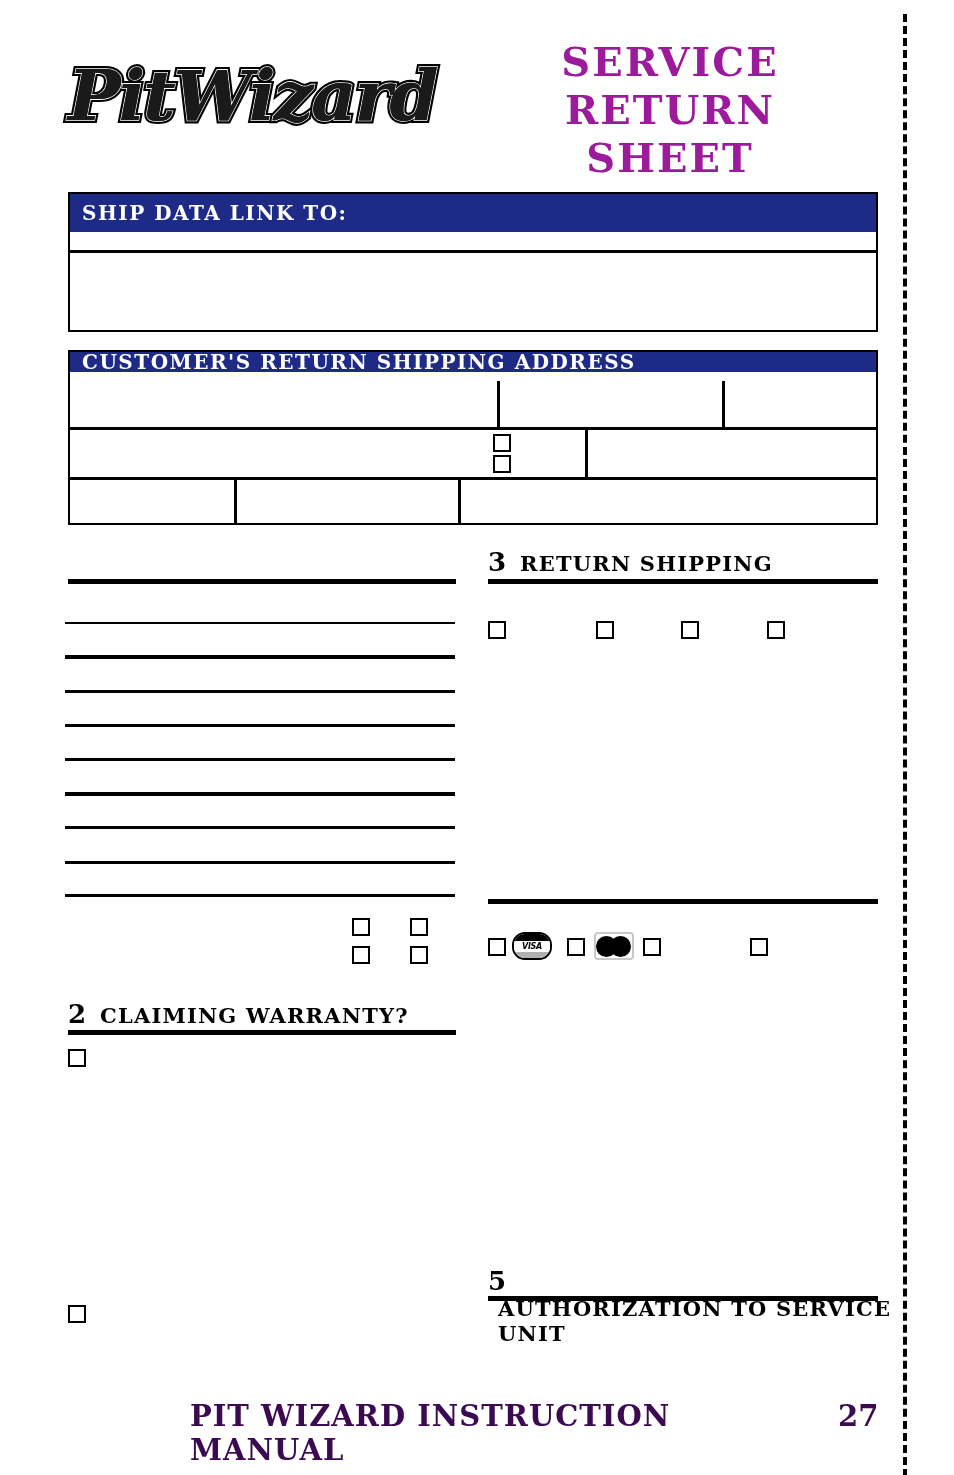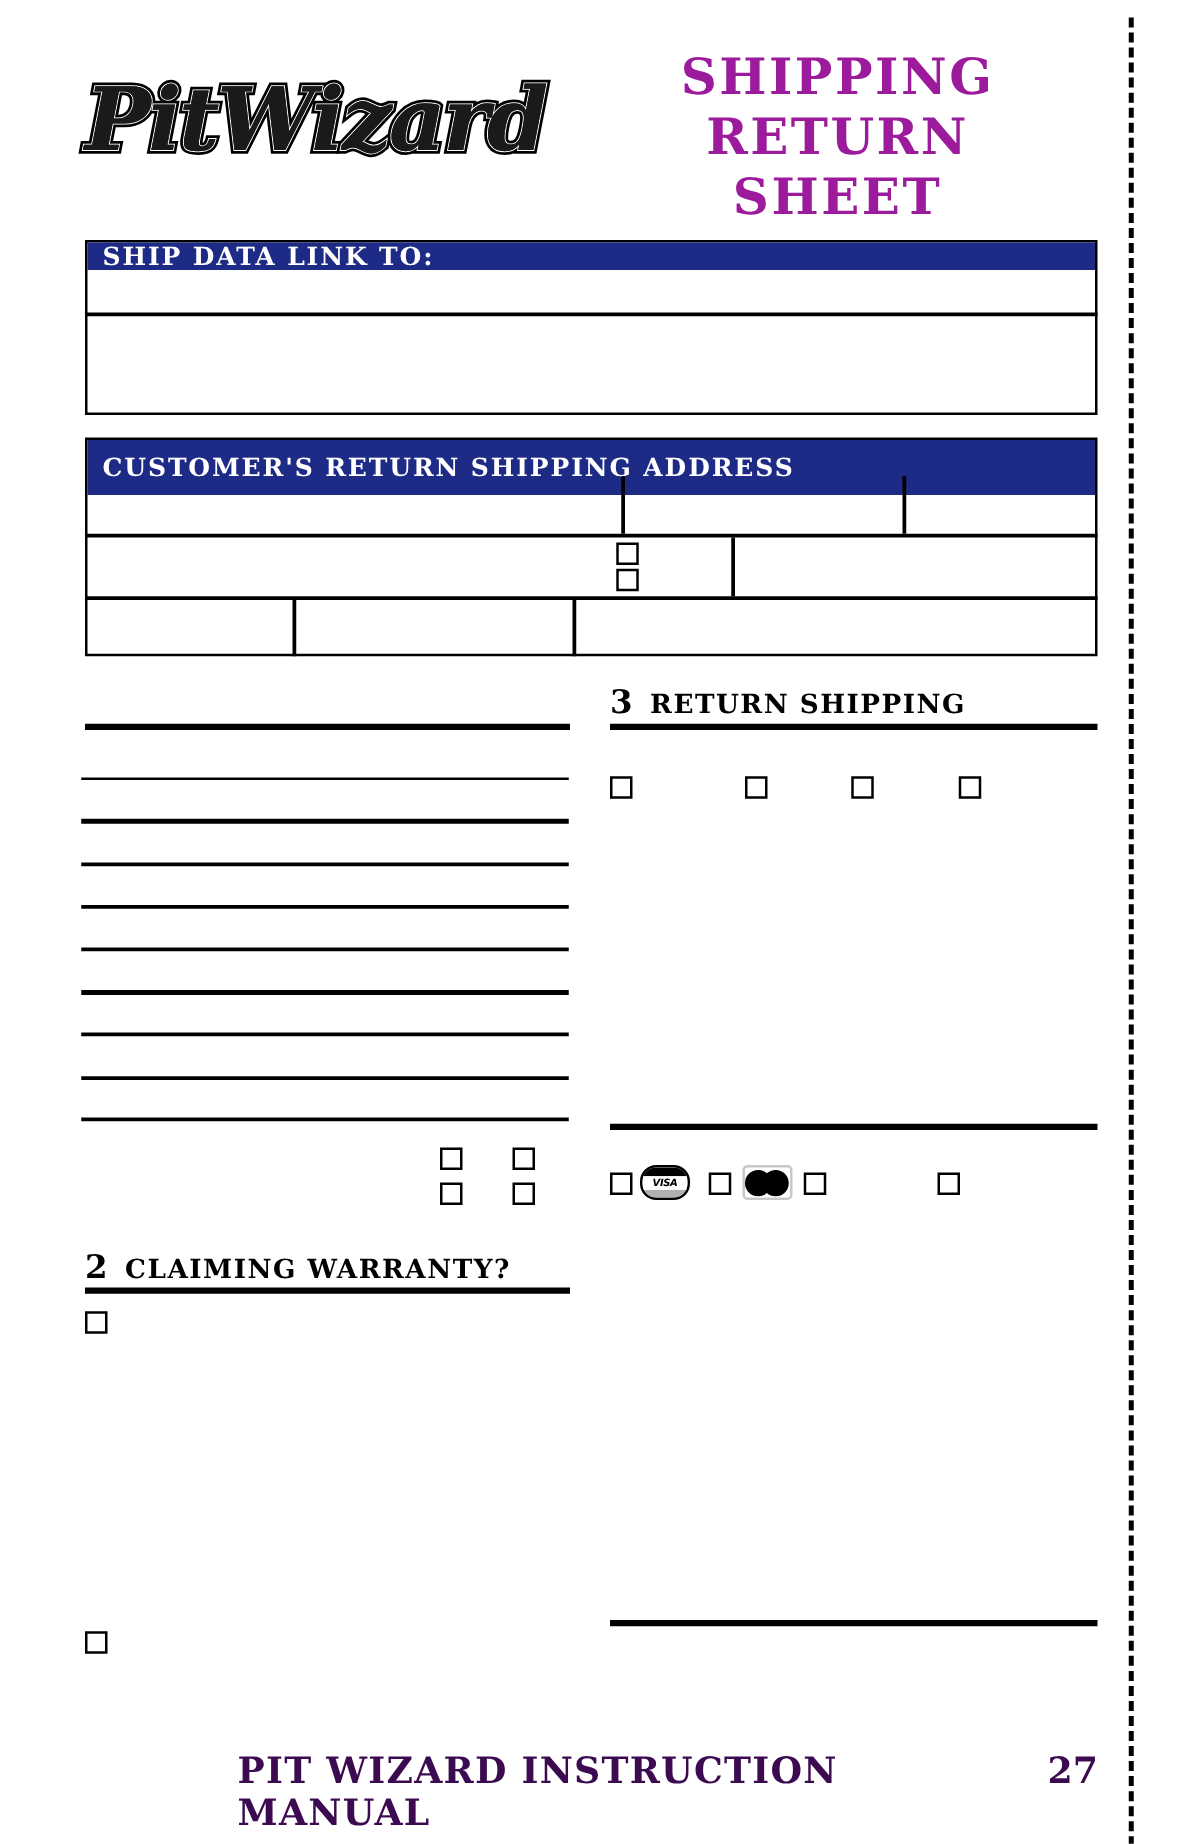--- a/index.html
+++ b/index.html
@@ -215,32 +215,32 @@
 
   <div class="logo">
     <svg width="400" height="110" viewBox="0 0 400 110">
       <text x="6" y="82" font-family="DejaVu Serif, Liberation Serif, serif" font-size="70" font-weight="bold" font-style="italic" letter-spacing="-2" fill="#1a1a1a" stroke="#000000" stroke-width="6" paint-order="stroke">PitWizard</text>
       <text x="6" y="82" font-family="DejaVu Serif, Liberation Serif, serif" font-size="70" font-weight="bold" font-style="italic" letter-spacing="-2" fill="#1a1a1a" stroke="#ffffff" stroke-width="1.6" paint-order="stroke">PitWizard</text>
       <text x="6" y="82" font-family="DejaVu Serif, Liberation Serif, serif" font-size="70" font-weight="bold" font-style="italic" letter-spacing="-2" fill="#1a1a1a">PitWizard</text>
     </svg>
   </div>
 
   <div class="doc-title">
-    <div>SHIPPING RETURN</div>
+    <div>SERVICE RETURN</div>
     <div>SHEET</div>
   </div>
 
   <div class="box-outline" style="left:68px; top:178px; width:810px; height:140px;"></div>
-  <div class="blue-bar" style="left:70px; top:180px; width:806px; height:22px;">
+  <div class="blue-bar" style="left:70px; top:180px; width:806px; height:38px;">
     <span>SHIP DATA LINK TO:</span>
   </div>
   <div class="hline" style="left:68px; top:236px; width:810px; height:3px;"></div>
 
   <div class="box-outline" style="left:68px; top:336px; width:810px; height:175px;"></div>
-  <div class="blue-bar" style="left:70px; top:338px; width:806px; height:44px;">
+  <div class="blue-bar" style="left:70px; top:338px; width:806px; height:20px;">
     <span>CUSTOMER'S RETURN SHIPPING ADDRESS</span>
   </div>
 
   <div class="hline" style="left:68px; top:413px; width:810px; height:3px;"></div>
   <div class="hline" style="left:68px; top:463px; width:810px; height:3px;"></div>
 
   <div class="vline" style="left:497px; top:367px; width:3px; height:46px;"></div>
   <div class="vline" style="left:722px; top:367px; width:3px; height:46px;"></div>
   <div class="vline" style="left:585px; top:416px; width:3px; height:47px;"></div>
   <div class="vline" style="left:234px; top:466px; width:3px; height:45px;"></div>
@@ -299,20 +299,24 @@
   <div class="cbox" style="left:567px; top:924px;"></div>
 
   <div class="mc-card" style="left:594px; top:918px;">
     <div class="mc-c1"></div>
     <div class="mc-c2"></div>
   </div>
 
   <div class="cbox" style="left:643px; top:924px;"></div>
   <div class="cbox" style="left:750px; top:924px;"></div>
 
+  <div class="sec" style="left:488px; top:1252px;">
+    <span class="sec-num">5</span>
+    <span class="sec-title">AUTHORIZATION TO SERVICE UNIT</span>
+  </div>
   <div class="sec-rule" style="left:488px; top:1282px; width:390px;"></div>
 
   <div class="footer-text">PIT WIZARD INSTRUCTION MANUAL</div>
   <div class="footer-page">27</div>
 
   <div class="cut-line"></div>
 
 </div>
 
 </body></html>

